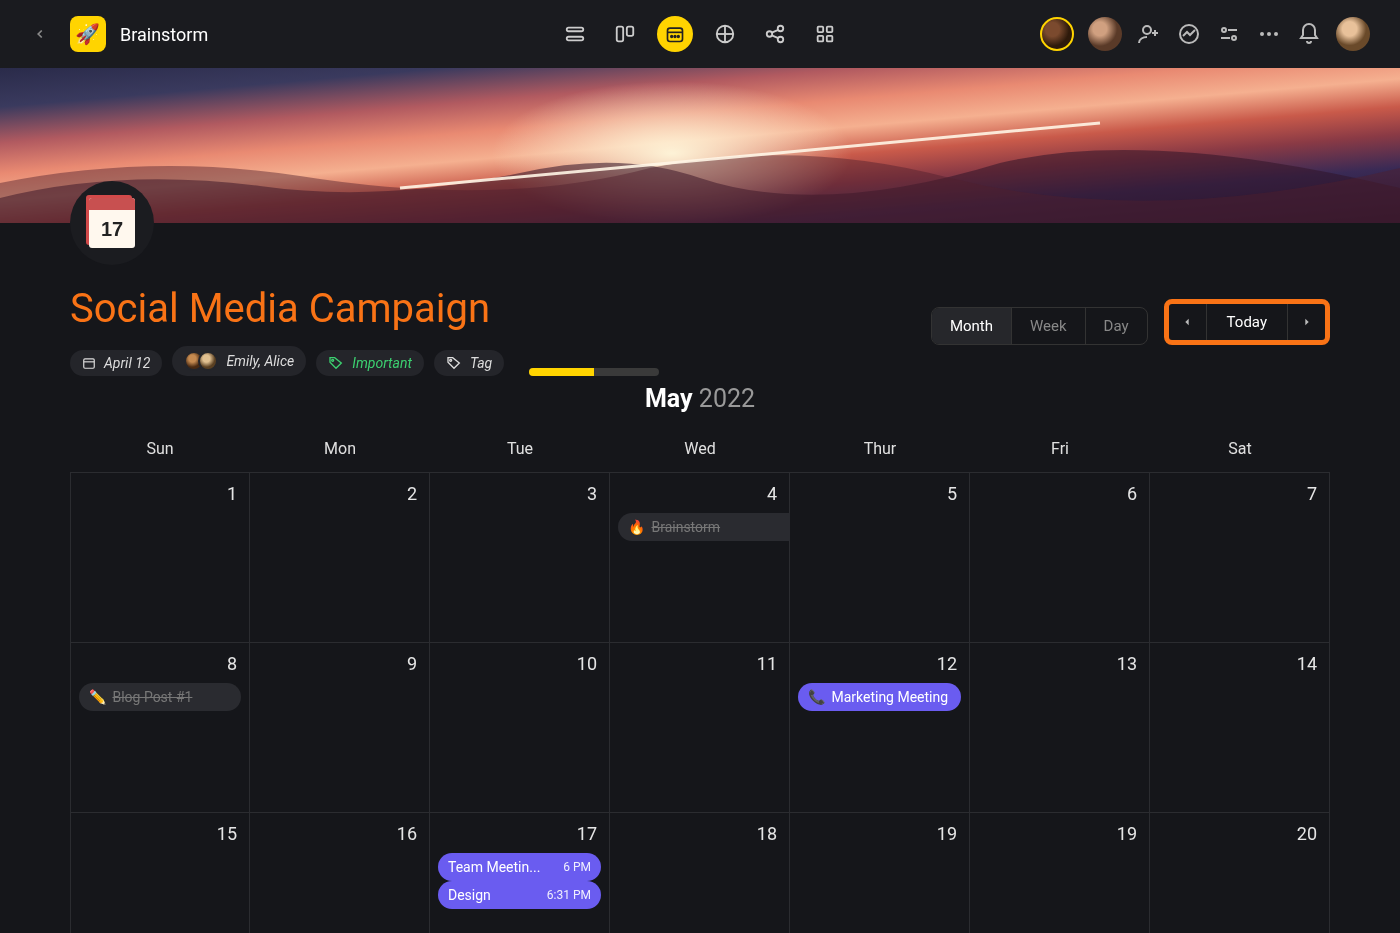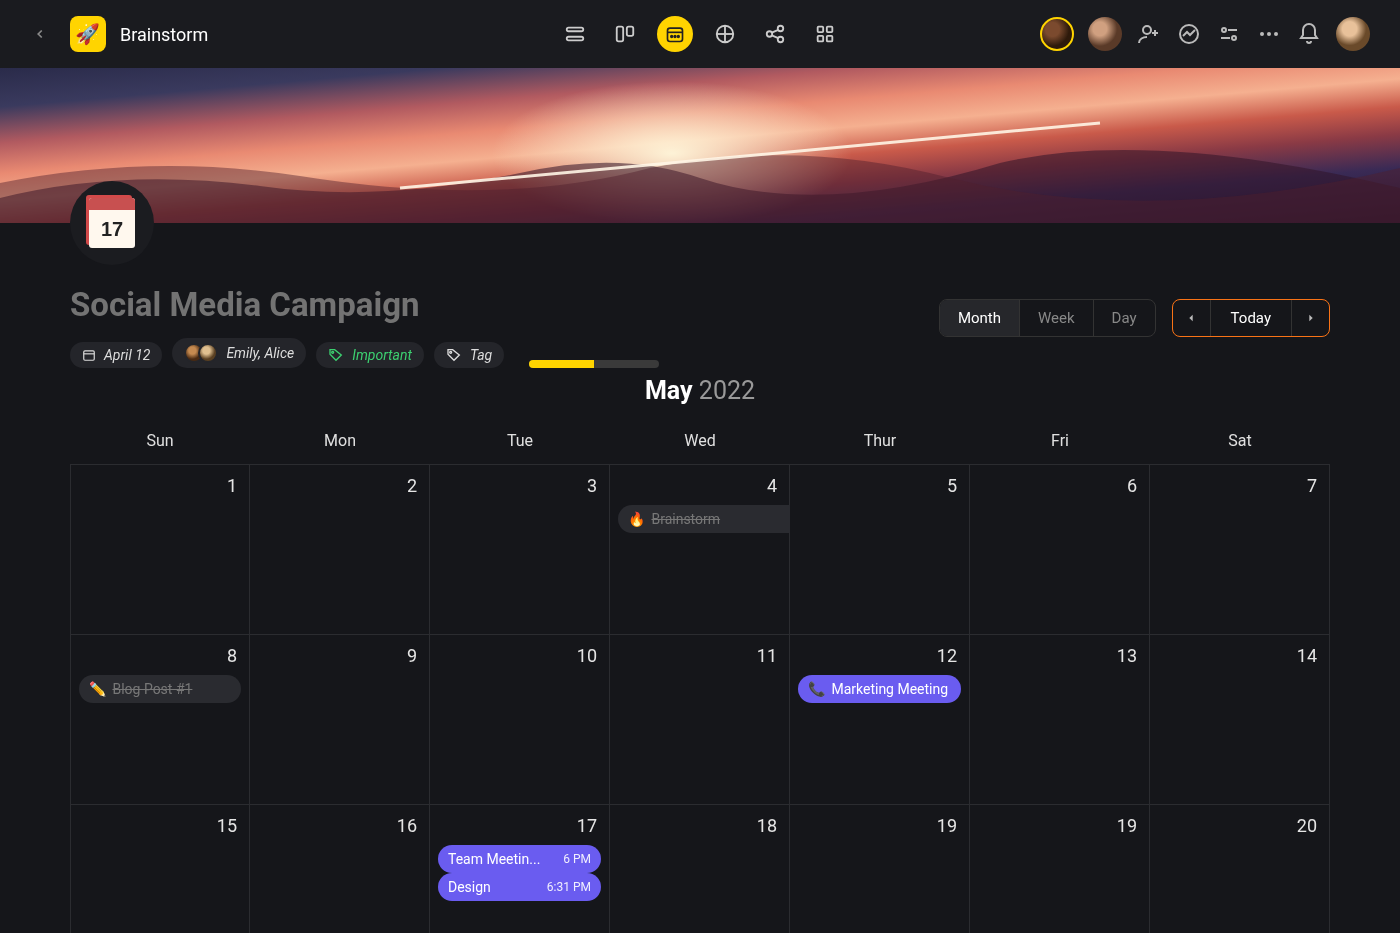--- a/index.html
+++ b/index.html
@@ -99,21 +99,21 @@
 .page-badge-inner .cal-top { height:12px; background:#c85050; border-radius: 3px 3px 0 0;}
 .page-badge-inner .cal-num { flex:1; display:flex; align-items:center; justify-content:center; font-weight:700; color:#222; font-size:20px;}
 
 
 .heading-section {
   padding: 62px 70px 0;
   display:flex;
   justify-content: space-between;
   align-items: flex-start;
 }
-.page-title { font-size: 33px; font-weight: 700; color: #737373; }
+.page-title { font-size: 40px; font-weight: 400; color: #f97316; }
 .meta-row { display:flex; gap:10px; margin-top:14px; align-items:flex-end;font-style:italic;}
 .chip {
   display:inline-flex; align-items:center; gap:8px;
   padding: 5px 12px; border-radius: 16px;
   background: #24252a;
   font-size: 14px;
   color:#ddd;
 }
 .chip-green { color:#3cd070; }
 .chip-green svg { color:#3cd070;}
@@ -134,21 +134,21 @@
 }
 .seg {
   display:flex; border:1px solid #333; border-radius:8px; overflow:hidden;
 }
 .seg-btn {
   padding: 9px 18px; font-size:15px; color:#888;
   border-right:1px solid #333;
 }
 .seg-btn:last-child{border-right:none;}
 .seg-btn.active { color:#fff; background:#26272b; }
-.today-seg { display:flex; border:1px solid #f97316; border-radius:8px;}
+.today-seg { display:flex; border:5px solid #f97316; border-radius:8px;}
 .arrow-btn { width:38px; display:flex;align-items:center;justify-content:center;color:#bbb; border-right:1px solid #333;}
 .arrow-btn.right{border-right:none; border-left:1px solid #333;}
 .today-btn { padding: 9px 20px; color:#fff; font-size:15px;}
 
 
 .month-label {
   text-align:center;
   font-size: 25px;
   margin-top: 8px;
   color:#e8e8e8;

